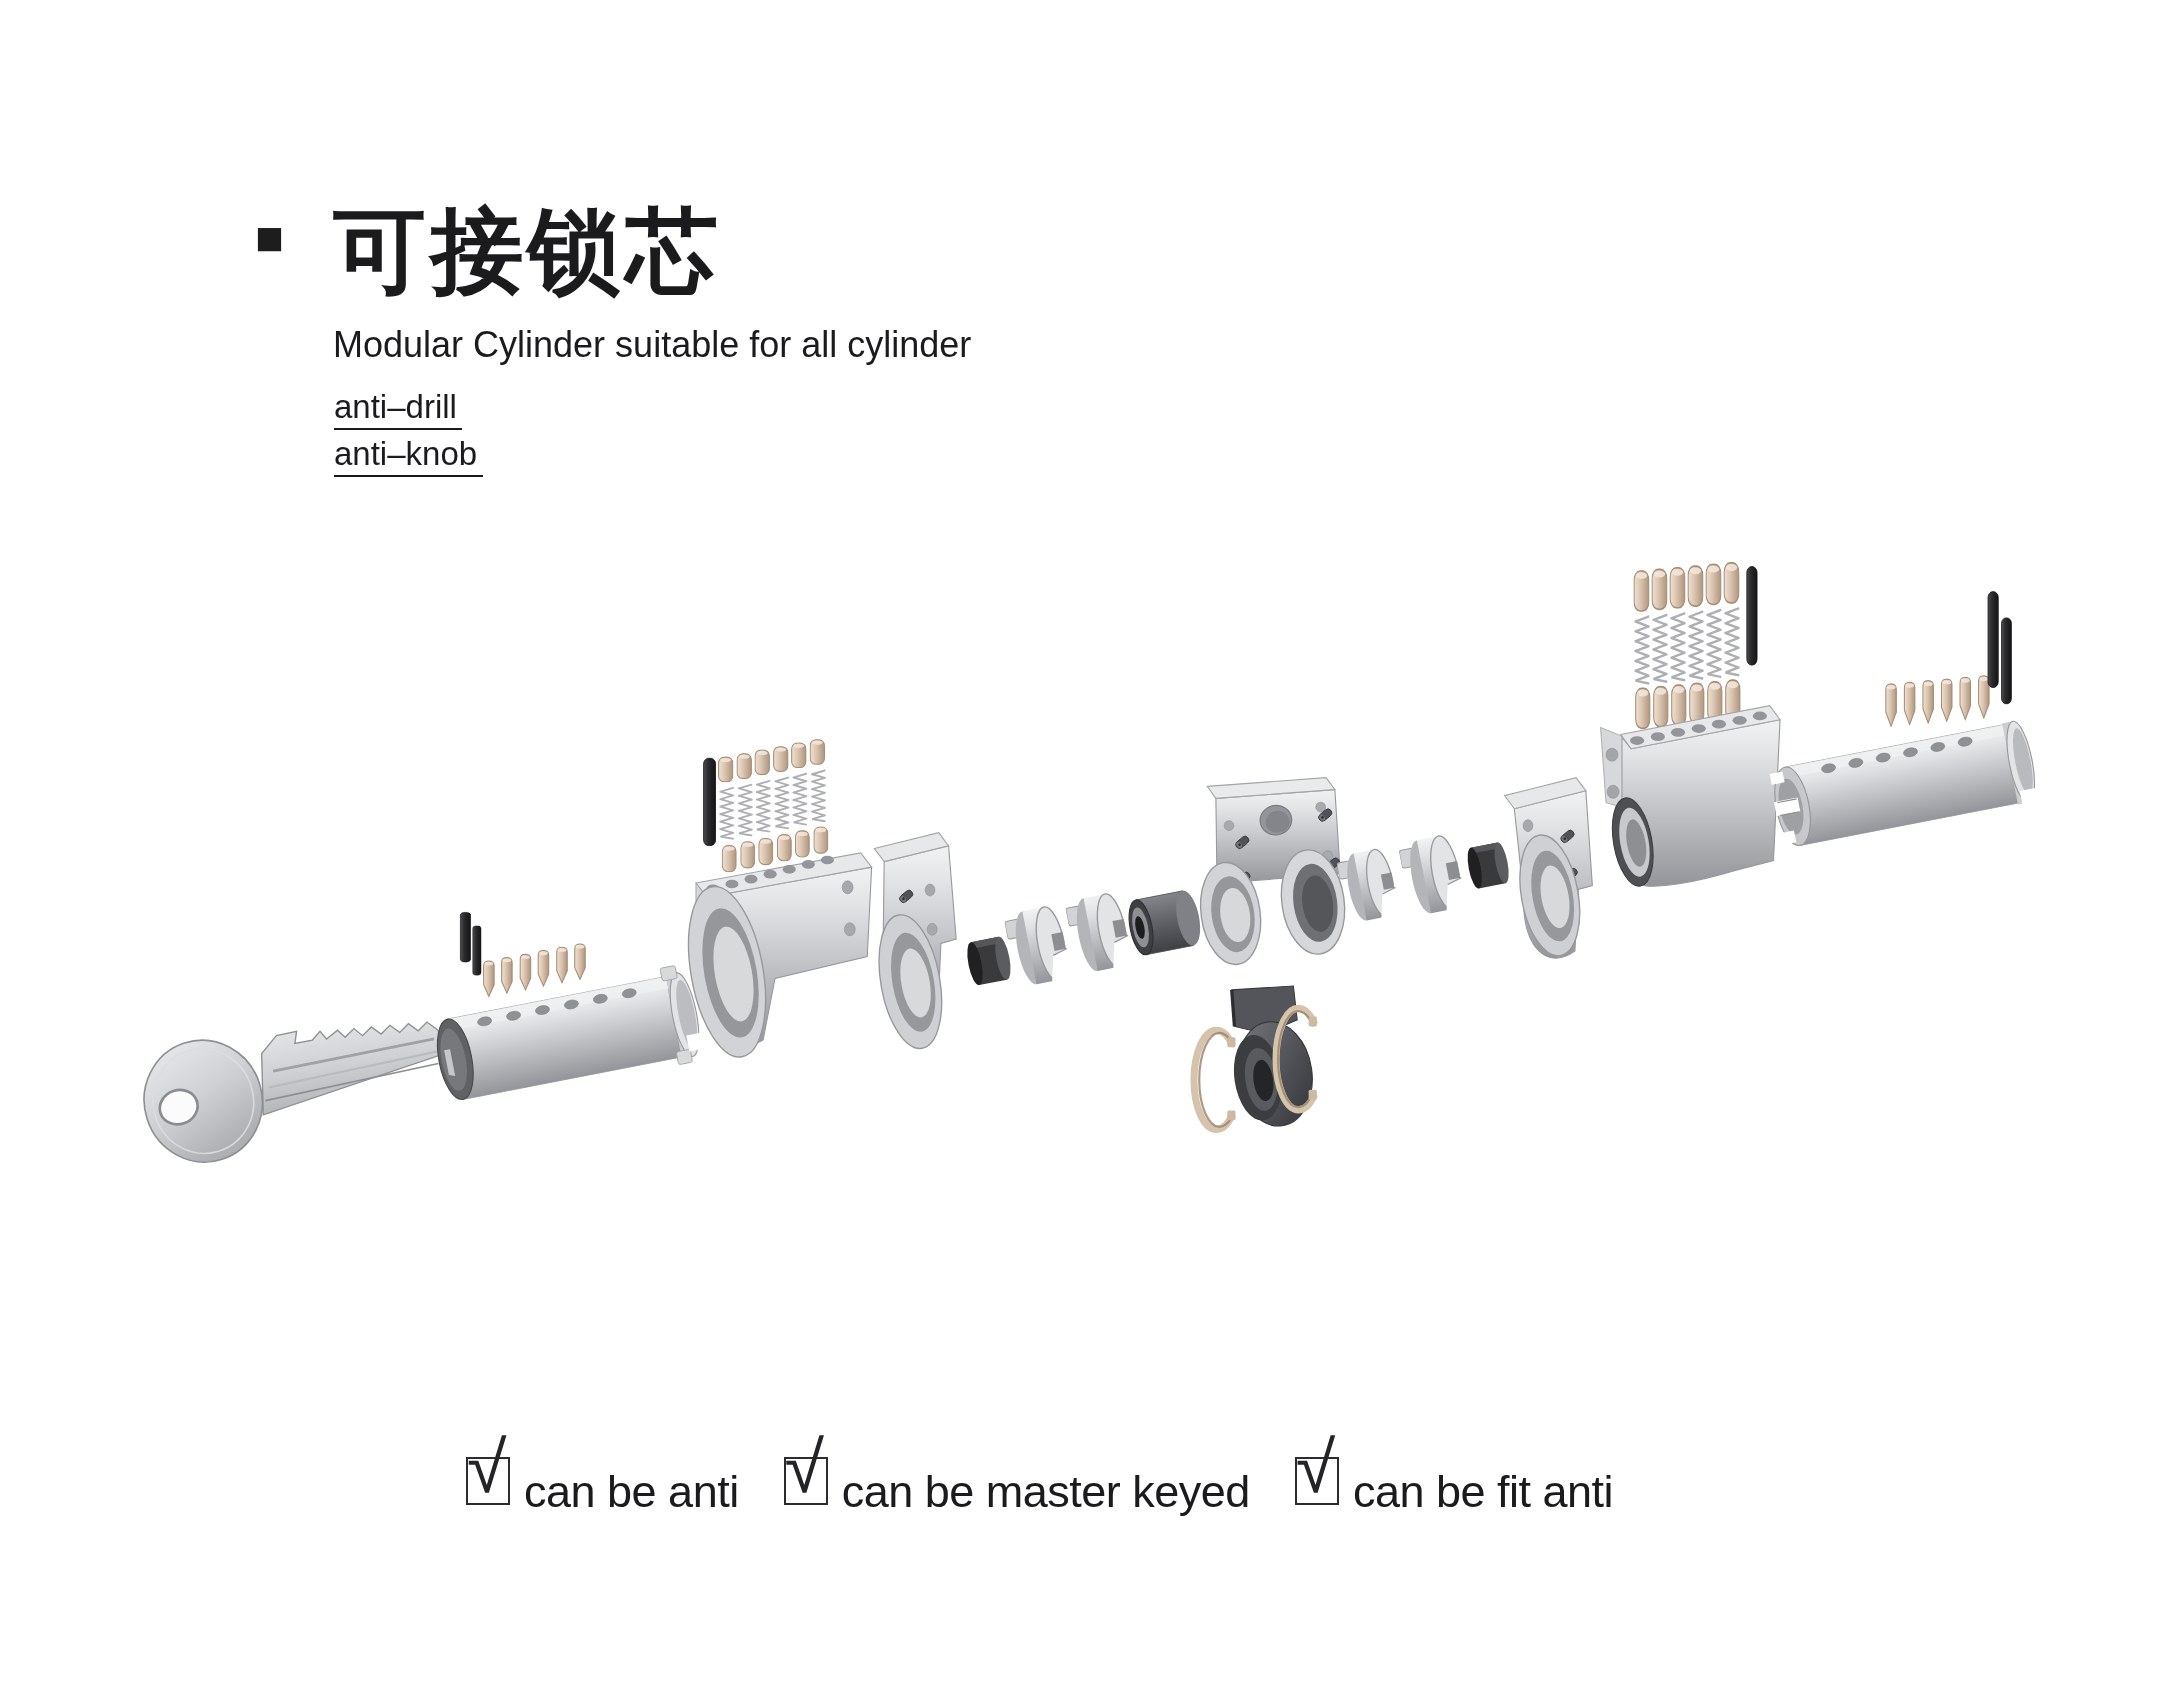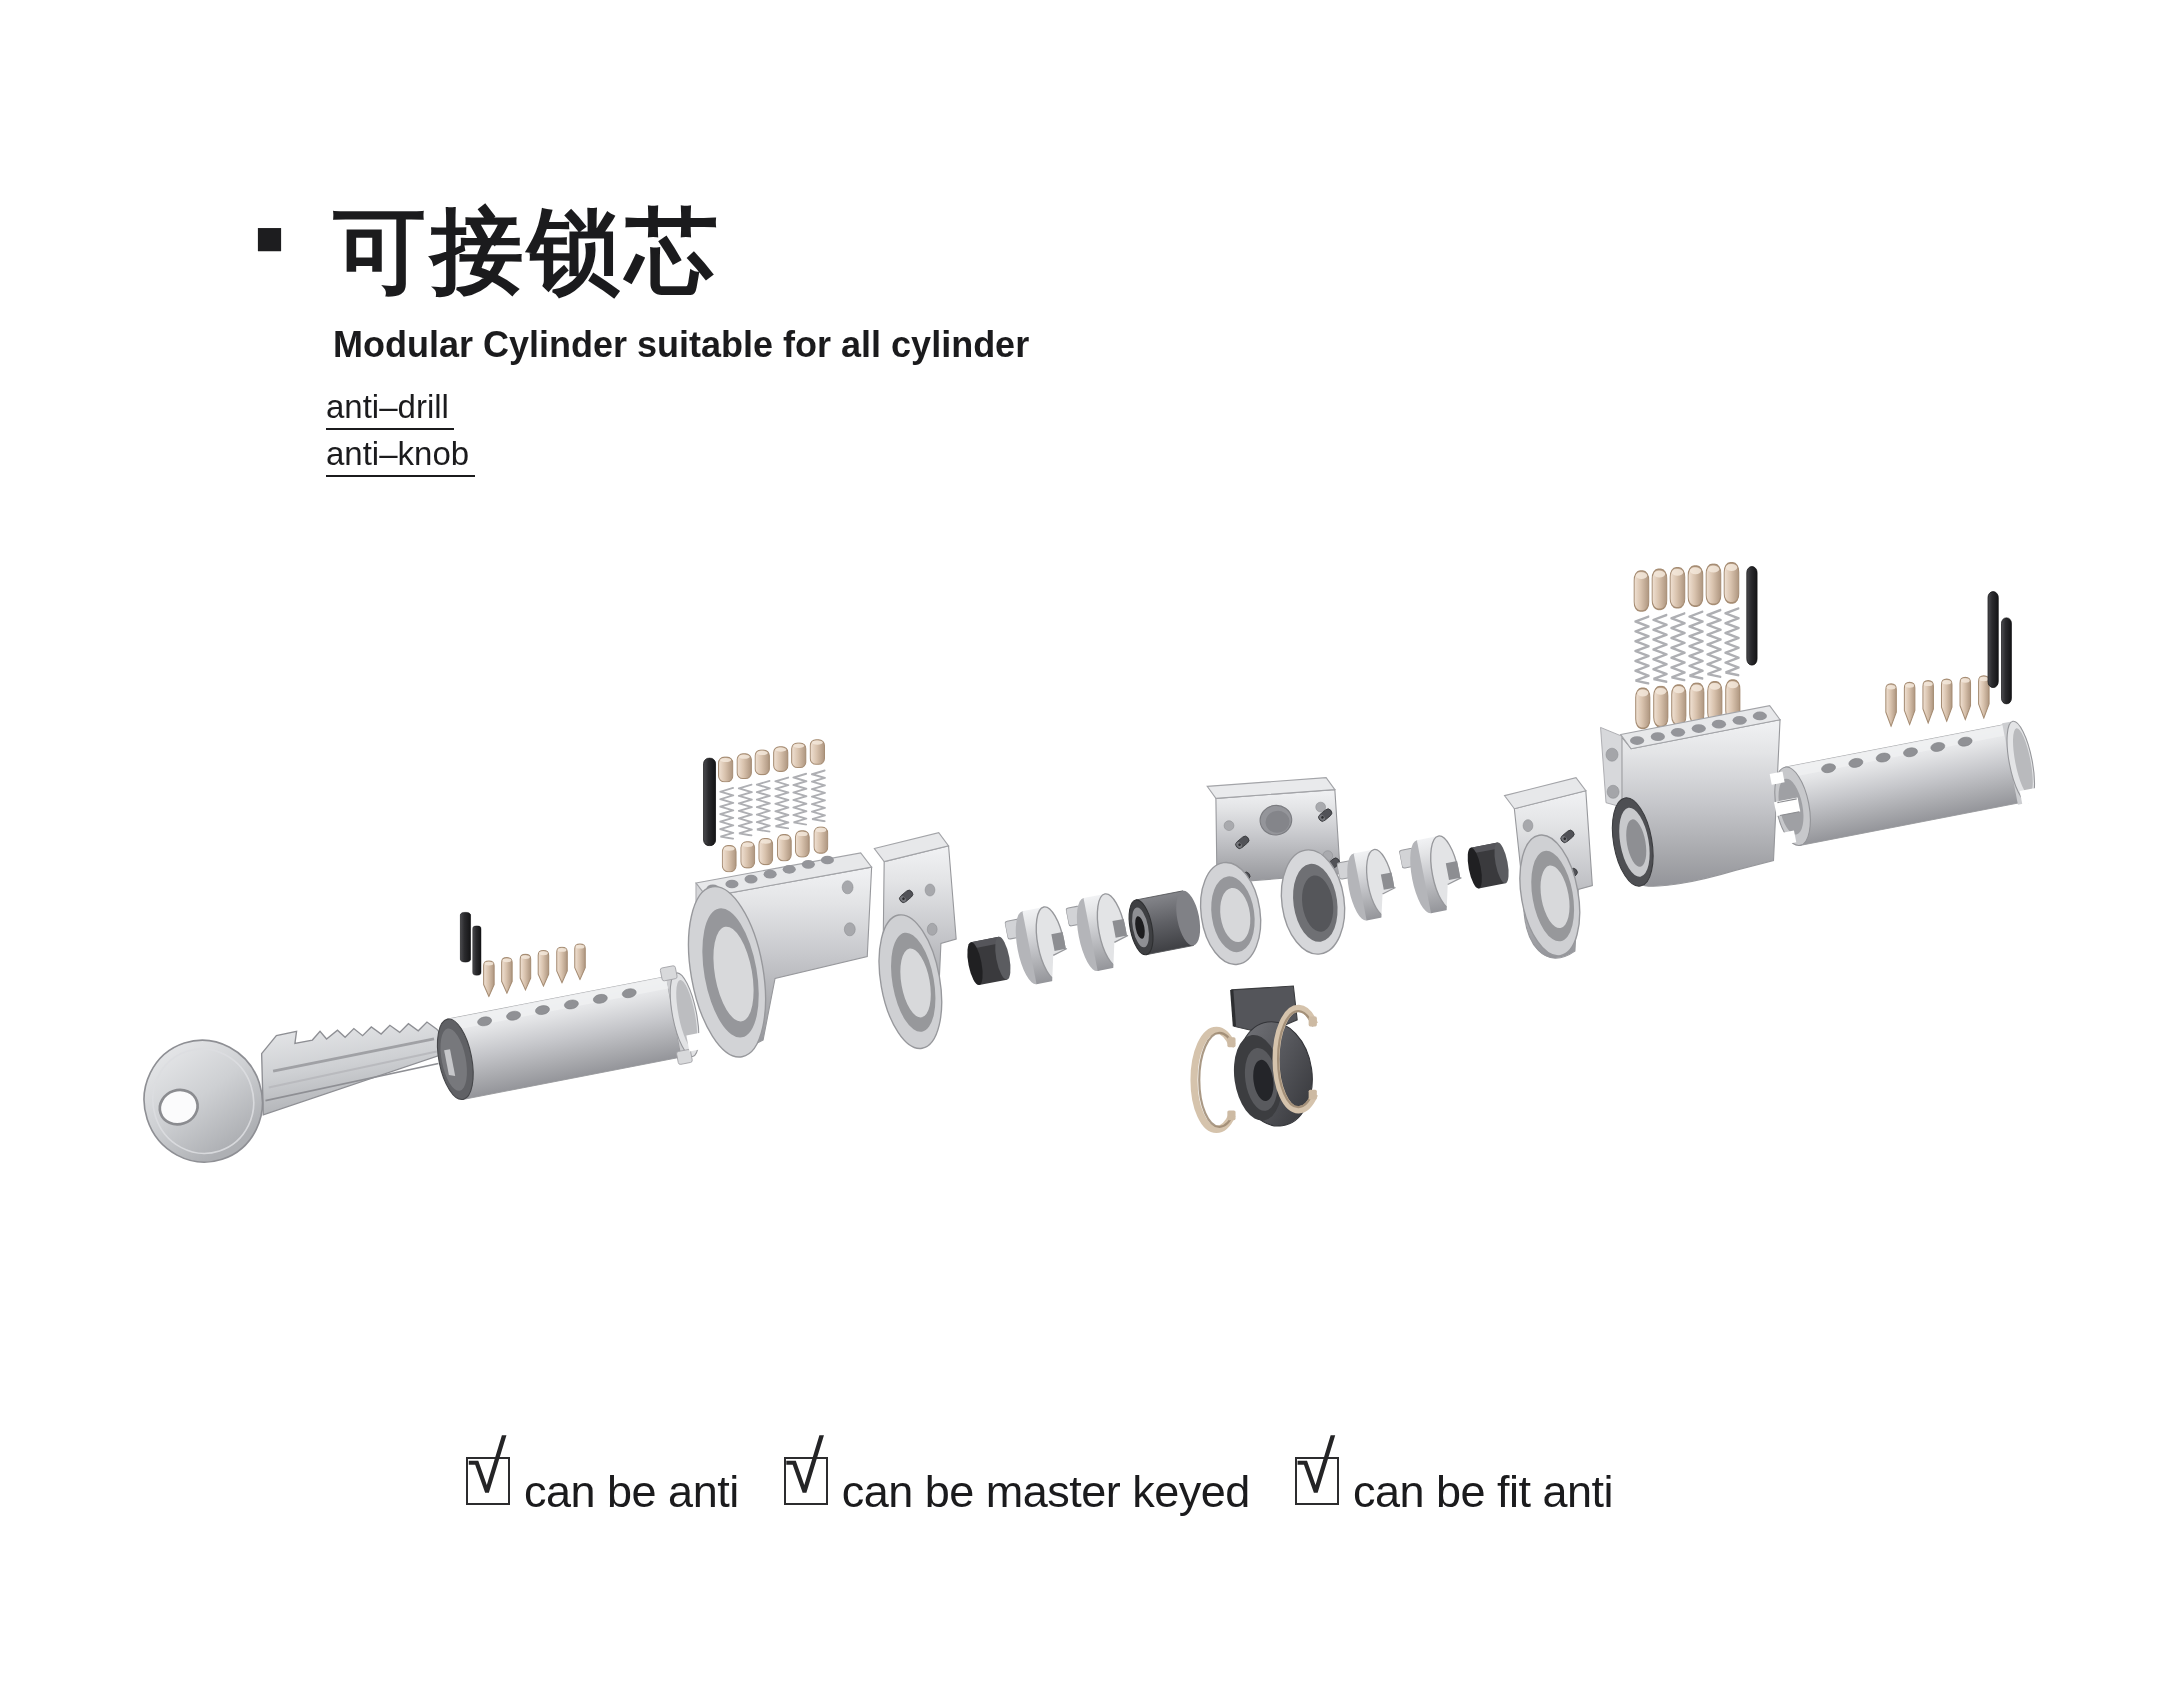--- a/index.html
+++ b/index.html
@@ -6,22 +6,22 @@
   body{
     width:2183px;height:1687px;background:#ffffff;position:relative;
     font-family:"Liberation Sans","DejaVu Sans",sans-serif;color:#1b1b1d;
     overflow:hidden;
   }
   #page{position:absolute;inset:0;background:#ffffff;}
   
   .bullet{position:absolute;left:255px;top:214px;font-size:48px;line-height:1;color:#1d1d1f;}
   .title-zh{position:absolute;left:333px;top:203px;font-size:93px;line-height:1.05;
             font-weight:700;letter-spacing:4.4px;white-space:nowrap;}
-  .subtitle{position:absolute;left:333px;top:324px;font-size:36px;font-weight:700;white-space:nowrap;}
-  .features{position:absolute;left:326px;top:389px;}
+  .subtitle{position:absolute;left:333px;top:324px;font-size:36px;font-weight:400;white-space:nowrap;}
+  .features{position:absolute;left:334px;top:389px;}
   .feature{display:table;font-size:33px;line-height:1.1;border-bottom:2.2px solid #1b1b1d;
            padding:0 5.5px 2.7px 0;margin-bottom:6.5px;white-space:nowrap;}
   
   .checks{position:absolute;left:466px;top:1446px;display:flex;gap:45px;align-items:flex-start;}
   .check-item{display:flex;align-items:flex-start;}
   .check-box{position:relative;width:40px;height:44px;border:2.2px solid #2c2c2e;margin-top:11px;background:#fff;}
   .check-mark{position:absolute;left:-1.1px;top:-28px;font-size:72px;line-height:1;color:#242426;font-weight:400;}
   .check-label{font-size:45px;letter-spacing:-0.5px;margin-left:14px;margin-top:19.6px;white-space:nowrap;}
   
   #diagram{position:absolute;left:0;top:519px;width:2183px;height:682px;}

